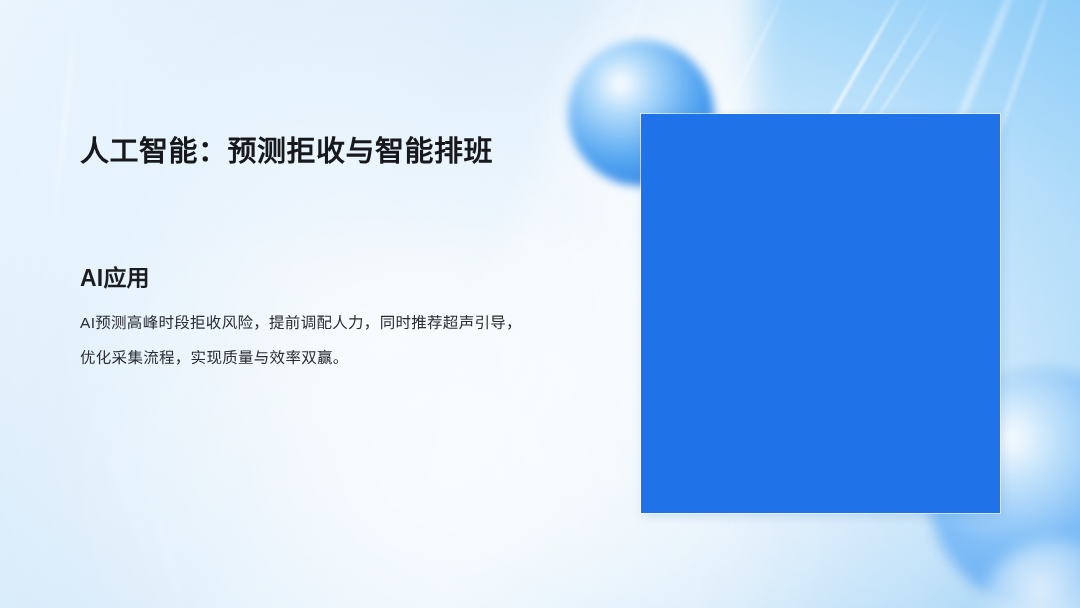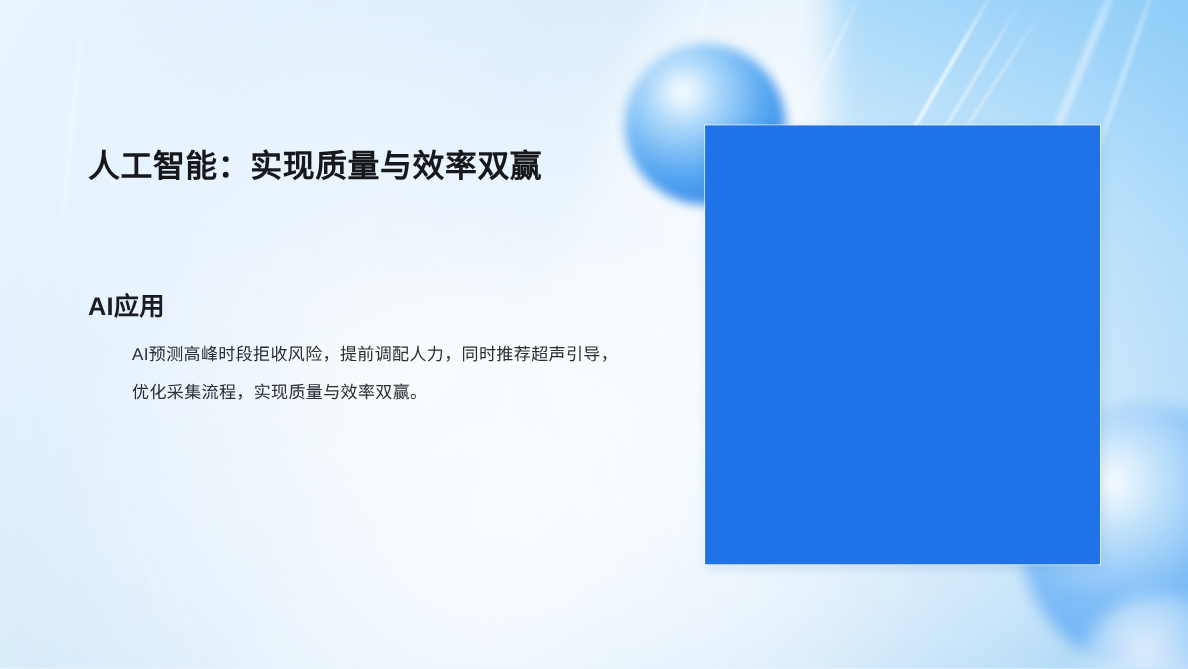--- a/index.html
+++ b/index.html
@@ -213,21 +213,20 @@
 
   .body-copy {
     position: absolute;
     left: 80px;
     top: 305px;
     width: 452px;
     font-size: 15.5px;
     line-height: 35px;
     letter-spacing: 0.3px;
     color: #2a2d33;
-    margin-left: 40px;
   }
 
   .media-block {
     position: absolute;
     left: 641px;
     top: 114px;
     width: 359px;
     height: 399px;
     background: #1f72e8;
     box-shadow:
@@ -263,21 +262,21 @@
   </div>
 
   <div class="sphere sphere-top-glow"></div>
   <div class="sphere sphere-top"></div>
   <div class="sphere sphere-br-rim"></div>
   <div class="sphere sphere-br"></div>
   <div class="sphere sphere-b-small"></div>
 
   <div class="content">
 
-    <div class="title">人工智能：实现质量与效率双赢</div>
+    <div class="title">人工智能：预测拒收与智能排班</div>
 
     <div class="subhead">AI应用</div>
 
     <div class="body-copy">AI预测高峰时段拒收风险，提前调配人力，同时推荐超声引导，优化采集流程，实现质量与效率双赢。</div>
 
     <div class="media-block"></div>
 
   </div>
 </div>
 

